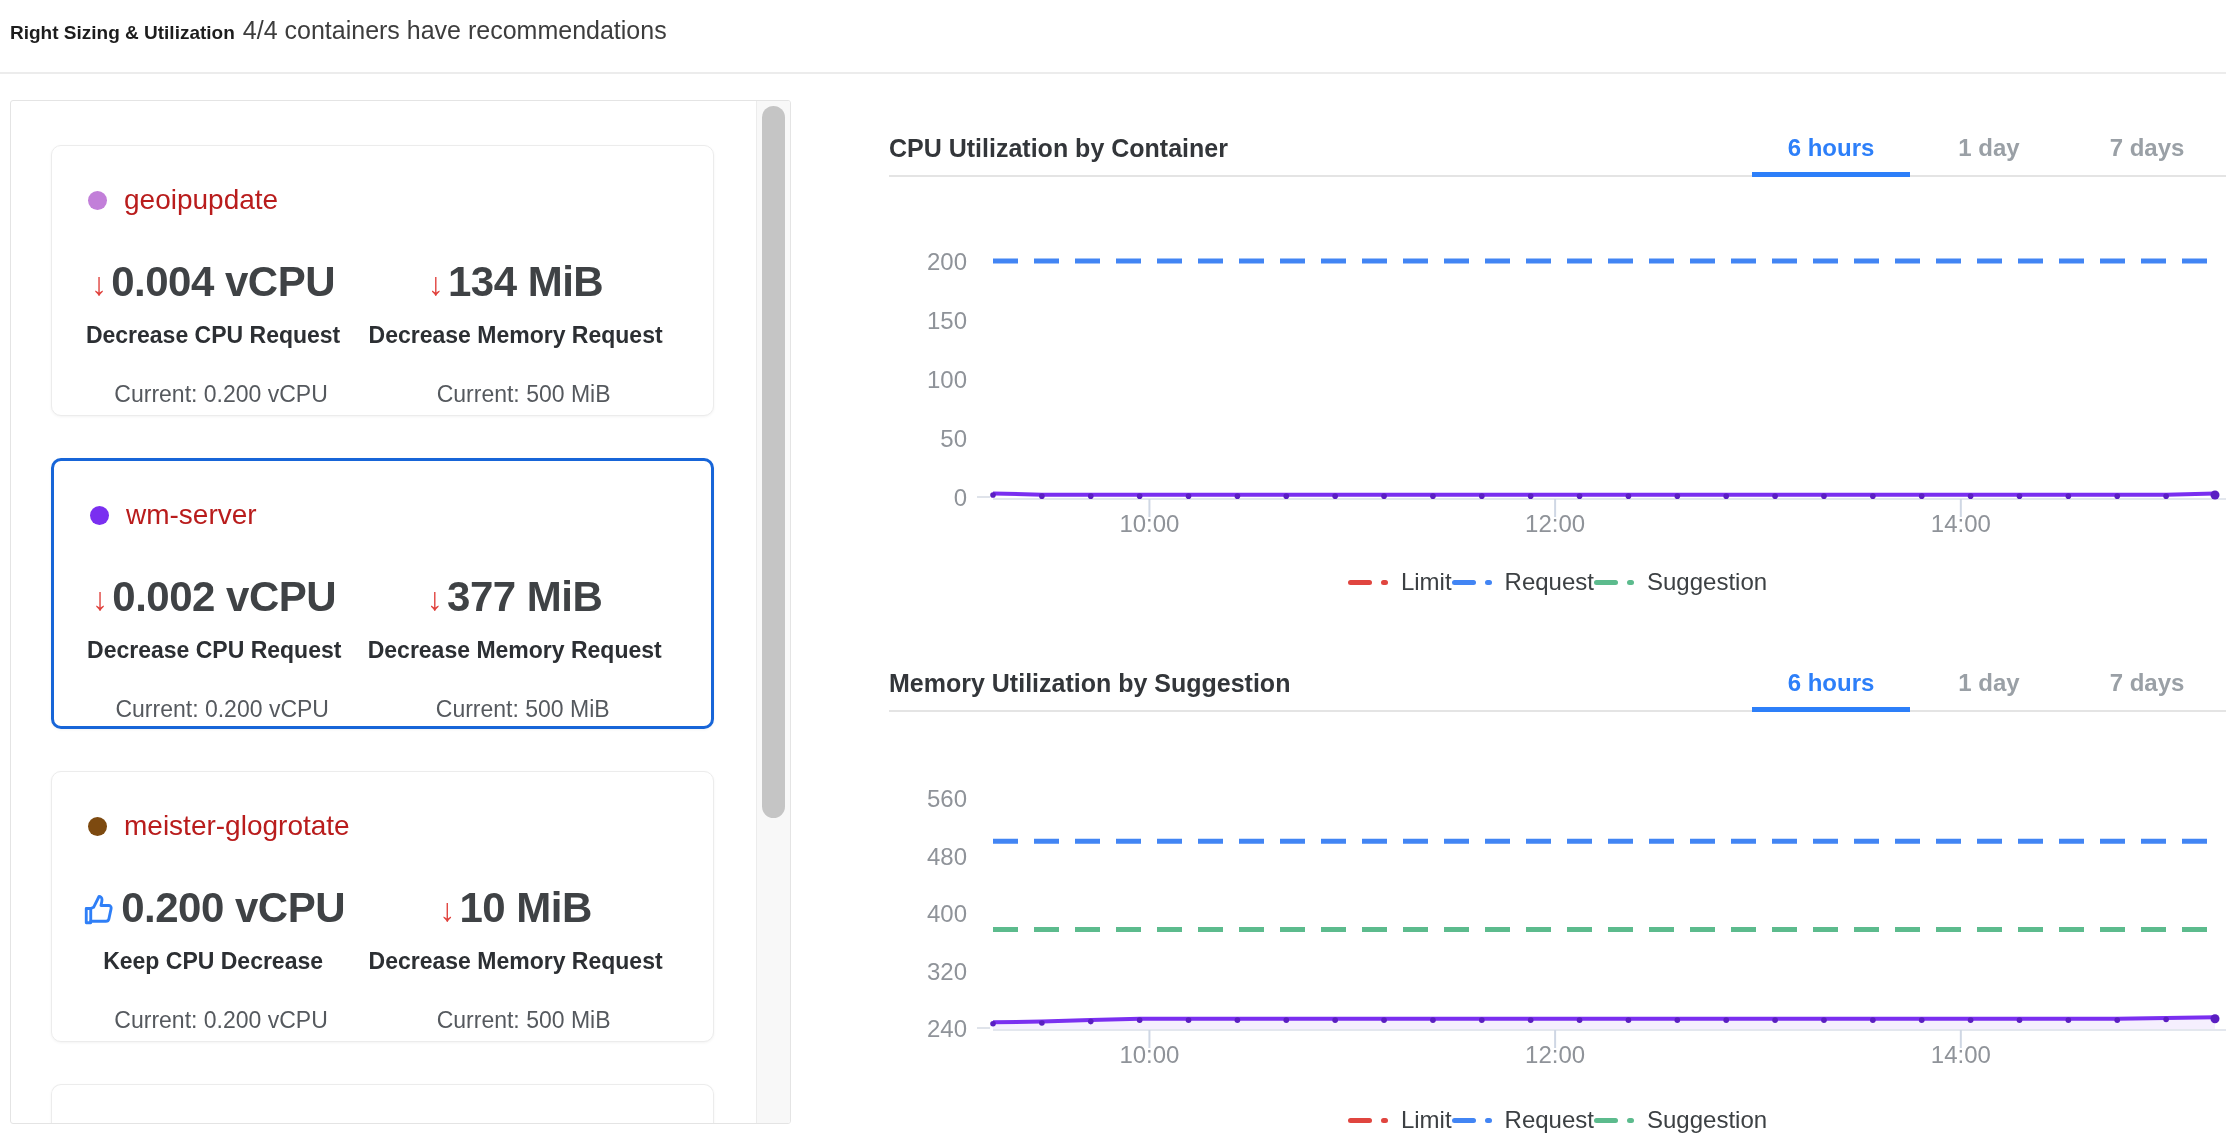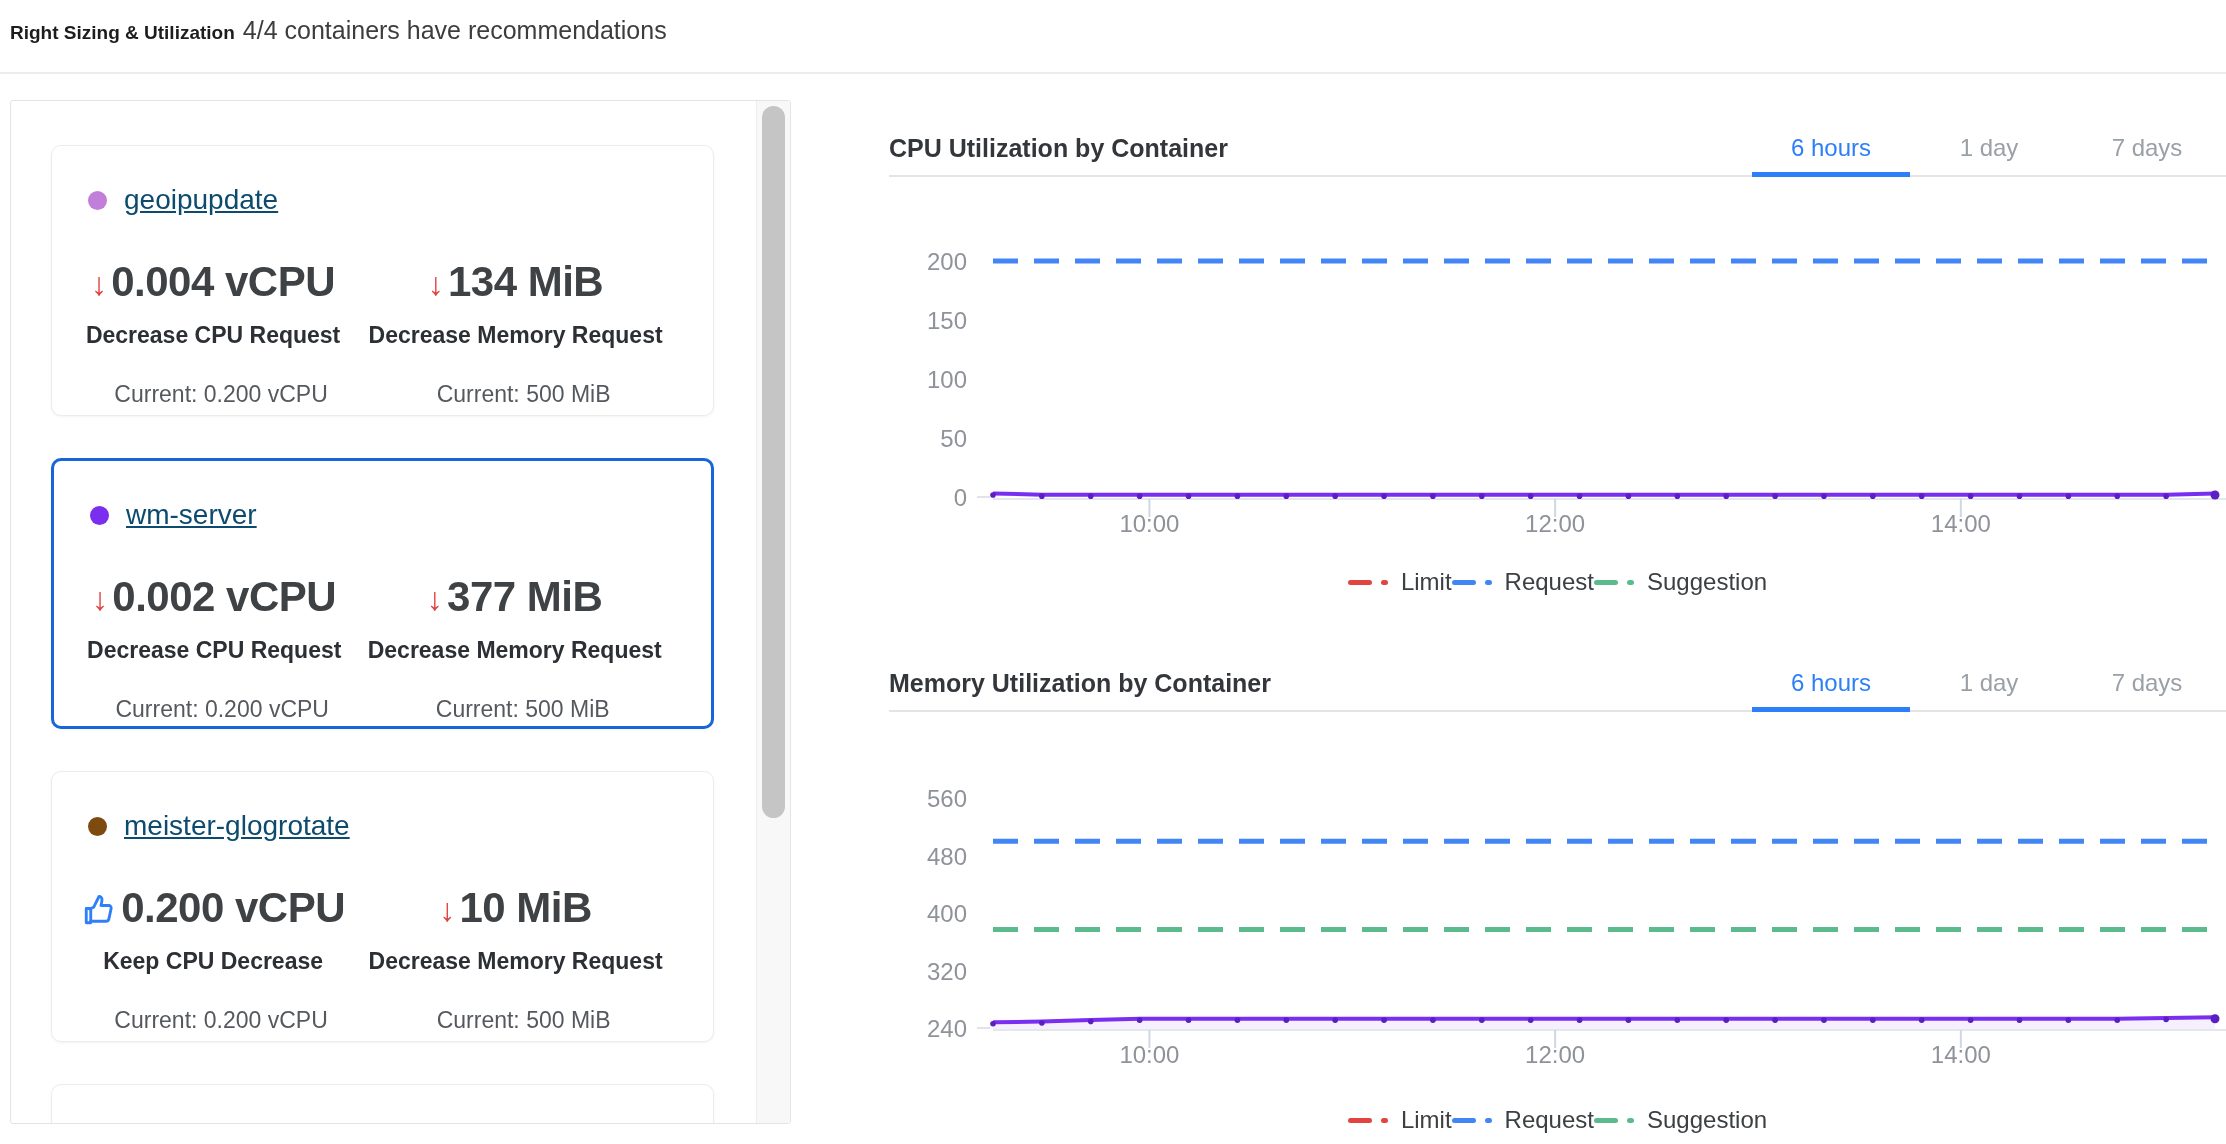--- a/index.html
+++ b/index.html
@@ -16,21 +16,21 @@
   .panel { position: absolute; left: 10px; top: 100px; width: 781px; height: 1024px;
     background: #fff; border: 1px solid #e4e4e4; border-radius: 3px; overflow: hidden; }
   .cards { position: absolute; left: 0; top: 0; right: 35px; bottom: 0; padding: 44px 0 0 40px; overflow: hidden; }
   .card { width: 663px; height: 271px; background: #fff; border: 1px solid #ececec; border-radius: 10px;
     box-shadow: 0 1px 3px rgba(0,0,0,0.05); margin-bottom: 42px; padding: 32px 28px; position: relative; }
   .card.selected { border: 3px solid #1765d8; }
   .card-partial { width: 663px; height: 46px; border: 1px solid #ececec; border-bottom: none;
     border-radius: 10px 10px 0 0; box-shadow: 0 1px 3px rgba(0,0,0,0.05); margin-top: 31px; }
   .name-row { display: flex; align-items: center; gap: 17px; padding-left: 8px; margin-top: 6px; }
   .dot { width: 19px; height: 19px; border-radius: 50%; flex: none; }
-  .cname { font-size: 28px; color: #0c4a6e; text-decoration: underline; }
+  .cname { font-size: 28px; color: #b91c1c; }
   .metrics { display: flex; margin-top: 42px; }
   .metric { display: flex; flex-direction: column; align-items: center; }
   .metric.cpu { width: 44%; }
   .metric.mem { width: 56%; }
   .val-row { display: flex; align-items: center; gap: 4px; }
   .micon { font-size: 32px; font-weight: 600; color: #e0413c; line-height: 1; transform: translateY(2px); }
   .micon svg { display: block; }
   .mval { font-size: 42px; font-weight: 600; color: #3f4245; letter-spacing: -0.5px; }
   .mlabel { font-size: 23px; font-weight: 600; color: #2c2f33; margin-top: 16px; }
   .mcurrent { font-size: 23px; color: #55595e; margin-top: 32px; margin-left: 16px; }
@@ -41,21 +41,21 @@
   .scroll-thumb { position: absolute; left: 5px; top: 5px; width: 23px; height: 712px;
     background: #c5c5c5; border-radius: 12px; }
 
   
   .chart-header { position: absolute; left: 889px; width: 1337px; height: 57px; border-bottom: 2px solid #e4e4e4; }
   .chart-header.cpu { top: 120px; }
   .chart-header.mem { top: 655px; }
   .chart-title { font-size: 25px; font-weight: bold; color: #33363a; line-height: 57px; text-align: center; }
   .tabs { position: absolute; right: 0; top: 0; height: 100%; display: flex; }
   .tab { position: relative; width: 158px; text-align: center; line-height: 55px;
-    font-size: 24px; font-weight: normal; color: #9aa0a6; cursor: pointer; }
+    font-size: 24px; font-weight: bold; color: #9aa0a6; cursor: pointer; }
   .tab.active { color: #2d7ff9; }
   .tab.active::after { content: ''; position: absolute; left: 0; right: 0; bottom: -2px;
     height: 5px; background: #2d7ff9; }
 
   .chart-svg { position: absolute; left: 889px; }
   #svg-cpu { top: 240px; }
   #svg-memory { top: 760px; }
   .ax { font-size: 24px; fill: #8f9399; }
 
   .legend { position: absolute; left: 889px; width: 1337px; height: 44px;
@@ -236,21 +236,21 @@
   <div class="legend-item">
     <span class="lm">
         <i class="lm-long" style="background: rgb(92, 187, 141);"></i>
         <i class="lm-short" style="background: rgb(92, 187, 141);"></i>
       </span>
     <span class="legend-label">Suggestion</span>
   </div>
 </div>
 
 <div class="chart-header mem">
-  <span class="chart-title">Memory Utilization by Container</span>
+  <span class="chart-title">Memory Utilization by Suggestion</span>
   <div class="tabs">
     <div class="tab active">6 hours</div>
     <div class="tab">1 day</div>
     <div class="tab">7 days</div>
   </div>
 </div>
 <svg id="svg-memory" class="chart-svg" width="1337" height="312" viewBox="0 0 1337 312">
     <text class="ax" x="78" y="47" text-anchor="end">560</text>
     <text class="ax" x="78" y="104.5" text-anchor="end">480</text>
     <text class="ax" x="78" y="162" text-anchor="end">400</text>

